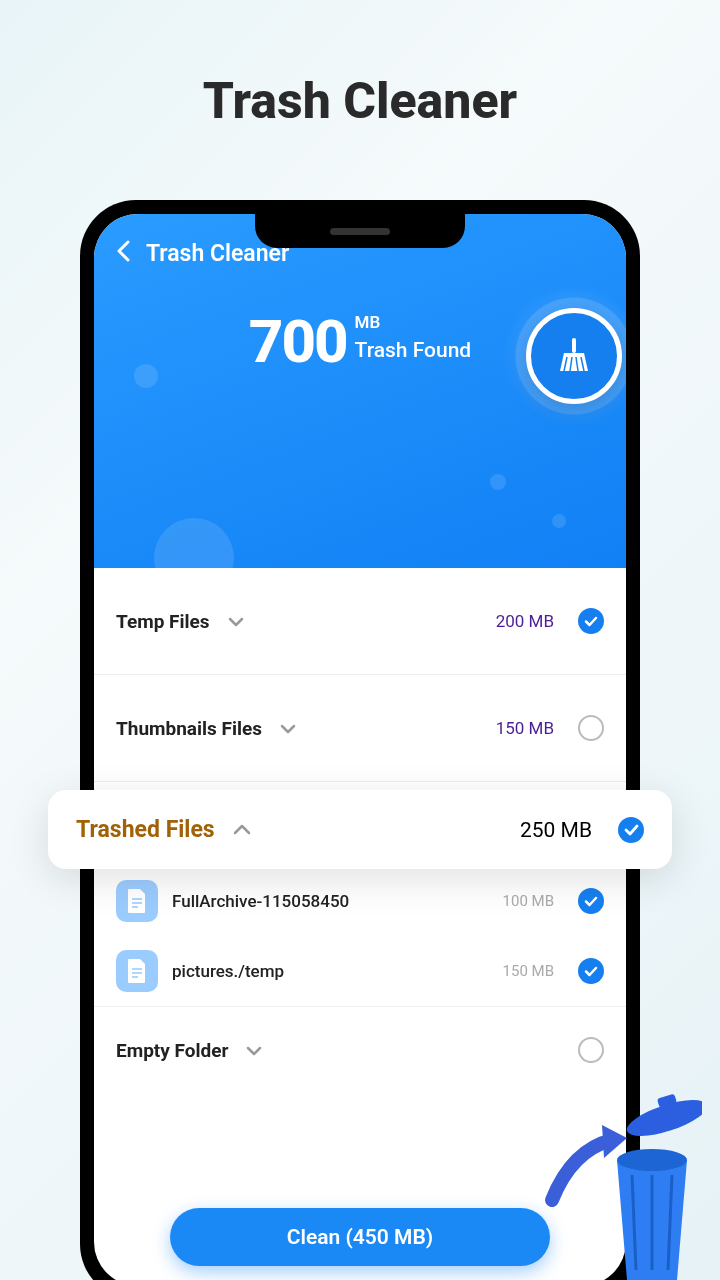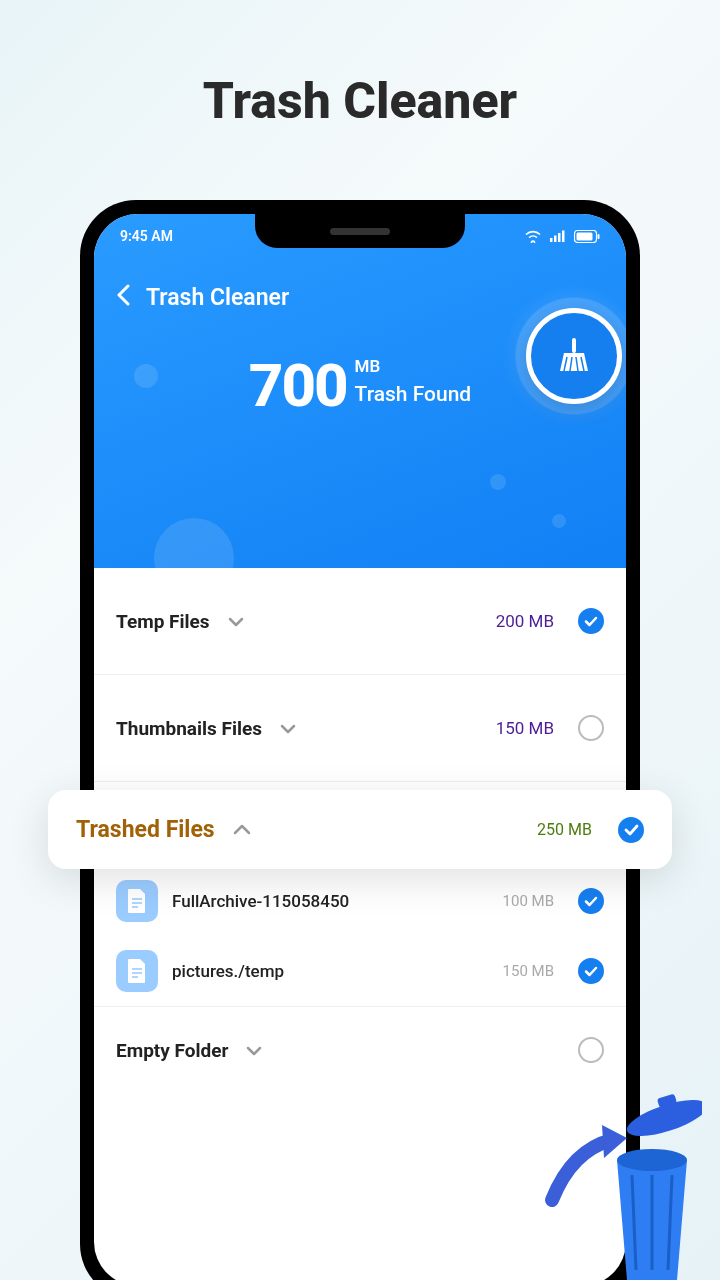--- a/index.html
+++ b/index.html
@@ -160,21 +160,21 @@
     background: #fff;
     border-radius: 18px;
     box-shadow: 0 10px 40px rgba(0,0,0,0.12);
     padding: 26px 28px;
     display: flex;
     align-items: center;
     gap: 14px;
     z-index: 20;
   }
   .exp-title { font-size: 23px; font-weight: 700; color: #a16207; }
-  .exp-size { font-size: 16px; color: #4d7c0f; margin-right: 12px; }
+  .exp-size { font-size: 21px; color: #000000; margin-right: 12px; }
   .file-icon {
     width: 42px;
     height: 42px;
     background: #9bccff;
     border-radius: 10px;
     display: flex;
     align-items: center;
     justify-content: center;
     flex-shrink: 0;
   }
@@ -217,39 +217,20 @@
   <div class="phone">
     <div class="screen">
       <div class="notch"></div>
 
       <div class="header-blue">
         <div class="bubble b1"></div>
         <div class="bubble b2"></div>
         <div class="bubble b3"></div>
         <div class="bubble b4"></div>
 
-        <div class="status-bar">
-          <span>9:45 AM</span>
-          <div class="status-icons">
-            <svg width="18" height="14" viewBox="0 0 18 14">
-                <path d="M9 12 a1.5 1.5 0 1 0 0.001 0 M5 8.5 a6 6 0 0 1 8 0 M2 5.5 a10 10 0 0 1 14 0" fill="none" stroke="#fff" stroke-width="1.6"></path>
-              </svg>
-            <svg width="18" height="14" viewBox="0 0 18 14">
-                <rect x="1" y="9" width="2.5" height="4" fill="#fff"></rect>
-                <rect x="5" y="6.5" width="2.5" height="6.5" fill="#fff"></rect>
-                <rect x="9" y="4" width="2.5" height="9" fill="#fff"></rect>
-                <rect x="13" y="1.5" width="2.5" height="11.5" fill="#fff"></rect>
-              </svg>
-            <svg width="26" height="13" viewBox="0 0 26 13">
-                <rect x="0.5" y="0.5" width="22" height="12" rx="3" fill="none" stroke="#fff" stroke-width="1.2"></rect>
-                <rect x="2.5" y="2.5" width="16" height="8" rx="1.5" fill="#fff"></rect>
-                <rect x="23.5" y="4" width="2" height="5" rx="1" fill="#fff"></rect>
-              </svg>
-          </div>
-        </div>
 
         <div class="nav-row">
           <span class="back-chev">
             <svg width="14" height="22" viewBox="0 0 14 22">
                 <path d="M12 2 L3 11 L12 20" fill="none" stroke="#fff" stroke-width="3" stroke-linecap="round" stroke-linejoin="round"></path>
               </svg>
           </span>
           <span class="nav-title">Trash Cleaner</span>
         </div>
 
@@ -349,20 +330,21 @@
           <span class="row-chev">
             <svg width="16" height="10" viewBox="0 0 16 10">
                 <path d="M2 2 L8 8 L14 2" fill="none" stroke="#999" stroke-width="2.5" stroke-linecap="round" stroke-linejoin="round"></path>
               </svg>
           </span>
           <span class="spacer"></span>
           <span class="check off"></span>
         </div>
       </div>
 
+      <div class="clean-btn">Clean (450 MB)</div>
     </div>
   </div>
 
   <div class="expanded-card" style="top:590px; left:-32px; right:-32px;">
     <span class="exp-title">Trashed Files</span>
     <span class="row-chev">
       <svg width="18" height="11" viewBox="0 0 18 11">
           <path d="M2 9 L9 2 L16 9" fill="none" stroke="#999" stroke-width="2.5" stroke-linecap="round" stroke-linejoin="round"></path>
         </svg>
     </span>

